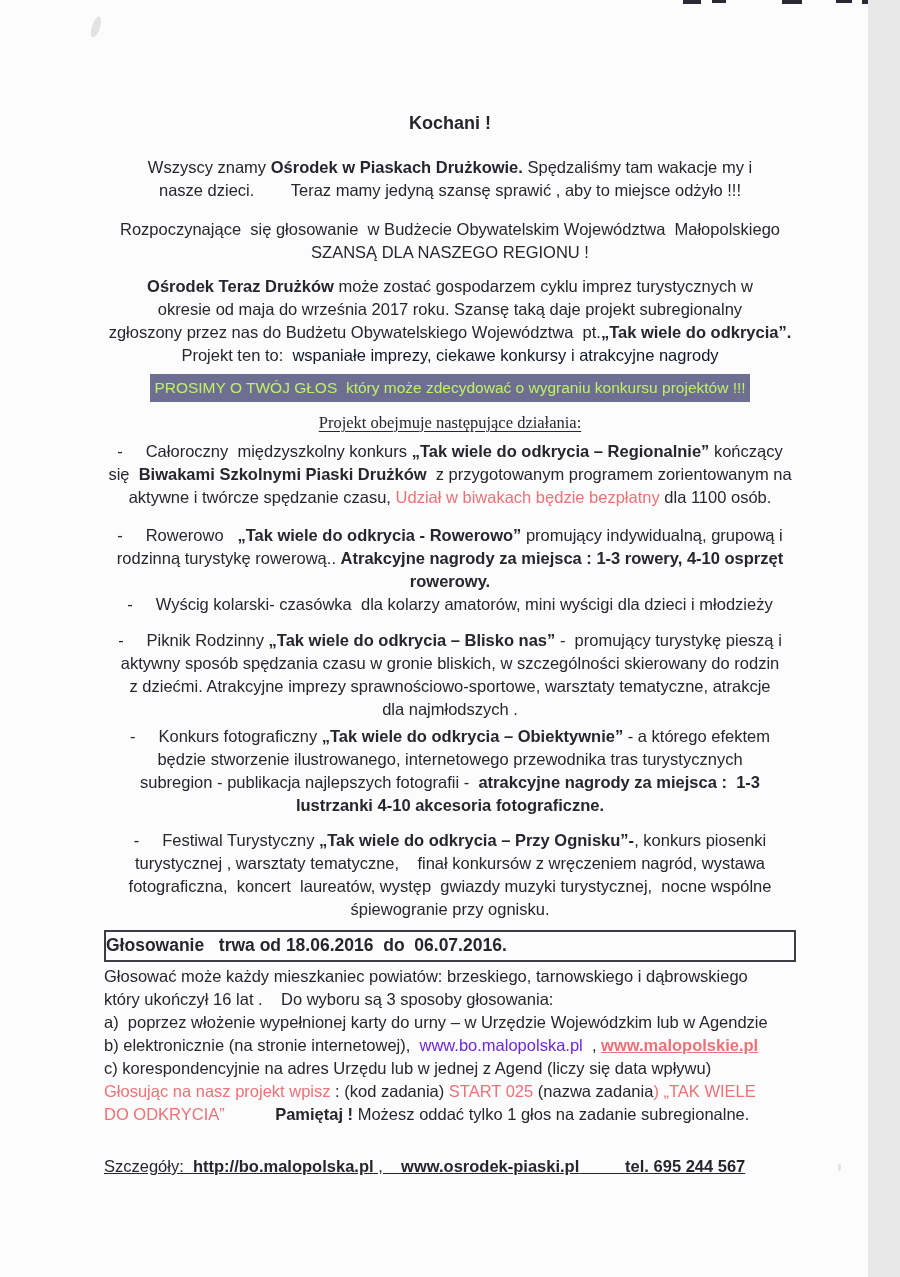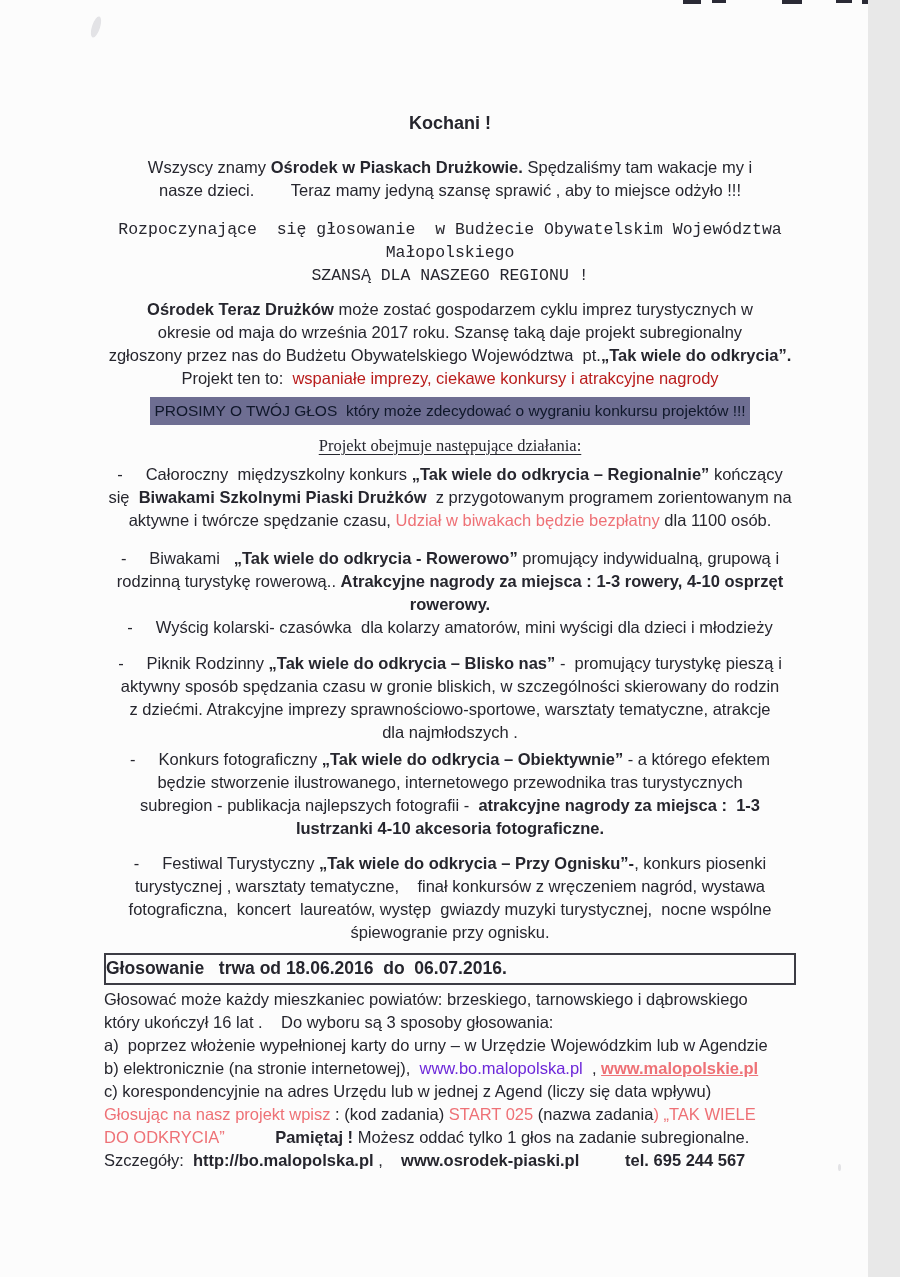--- a/index.html
+++ b/index.html
@@ -18,21 +18,21 @@
     margin:0 auto 0 104px;
     padding-top:112px;
     font-size:16.5px;
     line-height:23px;
   }
   .t{white-space:pre-wrap;}
   .center{text-align:center;}
   .left{text-align:left;}
   .title{font-weight:700;font-size:18px;}
   .para1{margin-top:21px;}
-  .para2{margin-top:16px;font-family:Liberation Mono, monospace;}
+  .para2{margin-top:16px;}
   .para3{margin-top:11px;}
   .project-line{margin-top:0;}
   .banner{
     width:600px;
     margin:7px auto 0;
     padding:2px 0 3px;
     text-align:center;
     font-size:15.5px;
   }
   .actions-heading{margin-top:9px;text-decoration:underline;text-underline-offset:3px;font-family:Liberation Serif, serif;}
@@ -45,21 +45,21 @@
   .b6{margin-top:12px;}
   .vote-box{
     margin-top:9px;
     border:2px solid #3c3c44;
     padding:2px 0 3px;
     text-align:left;
     font-weight:700;
     font-size:17.5px;
   }
   .who{margin-top:3px;}
-  .footer{}
+  .footer{margin-top:29px;text-decoration:underline;}
   .seg-n{}
   .seg-b{font-weight:700;}
   .seg-red{color:#ee7176;}
   .seg-blue{color:#5d8ec9;}
   .seg-redu{color:#ee7176;font-weight:700;text-decoration:underline;}
   
   .artifact{position:absolute;background:#2a2a35;}
   .a1{left:683px;top:0;width:18px;height:4px;}
   .a2{left:712px;top:0;width:14px;height:3px;}
   .a3{left:782px;top:0;width:20px;height:4px;}
@@ -88,28 +88,28 @@
 
     <div class="t center title">Kochani !</div>
 
     <div class="t center para1"><span class="seg-n">Wszyscy znamy </span><span class="seg-b">Ośrodek w Piaskach Drużkowie.</span><span class="seg-n"> Spędzaliśmy tam wakacje my i<br>nasze dzieci.        Teraz mamy jedyną szansę sprawić , aby to miejsce odżyło !!!</span></div>
 
     <div class="t center para2">Rozpoczynające  się głosowanie  w Budżecie Obywatelskim Województwa  Małopolskiego
 SZANSĄ DLA NASZEGO REGIONU !</div>
 
     <div class="t center para3"><span class="seg-b">Ośrodek Teraz Drużków</span><span class="seg-n"> może zostać gospodarzem cyklu imprez turystycznych w<br>okresie od maja do września 2017 roku. Szansę taką daje projekt subregionalny<br>zgłoszony przez nas do Budżetu Obywatelskiego Województwa  pt.</span><span class="seg-b">„Tak wiele do odkrycia”.</span></div>
 
-    <div class="t center project-line"><span class="seg-n">Projekt ten to:  </span><span class="seg-blue" style="color: #b91c1c;">wspaniałe imprezy, ciekawe konkursy i atrakcyjne nagrody</span></div>
+    <div class="t center project-line"><span class="seg-n">Projekt ten to:  </span><span class="seg-blue" style="color: #0f172a;">wspaniałe imprezy, ciekawe konkursy i atrakcyjne nagrody</span></div>
 
-    <div class="t banner" style="background: rgb(110, 110, 146); color: #0f172a;">PROSIMY O TWÓJ GŁOS  który może zdecydować o wygraniu konkursu projektów !!!</div>
+    <div class="t banner" style="background: rgb(110, 110, 146); color: #bef264;">PROSIMY O TWÓJ GŁOS  który może zdecydować o wygraniu konkursu projektów !!!</div>
 
     <div class="t center actions-heading">Projekt obejmuje następujące działania:</div>
 
     <div class="t center bullet b1"><span class="seg-n">-     Całoroczny  międzyszkolny konkurs </span><span class="seg-b">„Tak wiele do odkrycia – Regionalnie”</span><span class="seg-n"> kończący<br>się  </span><span class="seg-b">Biwakami Szkolnymi Piaski Drużków</span><span class="seg-n">  z przygotowanym programem zorientowanym na<br>aktywne i twórcze spędzanie czasu, </span><span class="seg-red" style="color: rgb(238, 113, 118);">Udział w biwakach będzie bezpłatny</span><span class="seg-n"> dla 1100 osób.</span></div>
-    <div class="t center bullet b2"><span class="seg-n">-     Biwakami   </span><span class="seg-b">„Tak wiele do odkrycia - Rowerowo”</span><span class="seg-n"> promujący indywidualną, grupową i<br>rodzinną turystykę rowerową.. </span><span class="seg-b">Atrakcyjne nagrody za miejsca : 1-3 rowery, 4-10 osprzęt<br>rowerowy.</span></div>
+    <div class="t center bullet b2"><span class="seg-n">-     Rowerowo   </span><span class="seg-b">„Tak wiele do odkrycia - Rowerowo”</span><span class="seg-n"> promujący indywidualną, grupową i<br>rodzinną turystykę rowerową.. </span><span class="seg-b">Atrakcyjne nagrody za miejsca : 1-3 rowery, 4-10 osprzęt<br>rowerowy.</span></div>
     <div class="t center bullet b3"><span class="seg-n">-     Wyścig kolarski- czasówka  dla kolarzy amatorów, mini wyścigi dla dzieci i młodzieży</span></div>
     <div class="t center bullet b4"><span class="seg-n">-     Piknik Rodzinny </span><span class="seg-b">„Tak wiele do odkrycia – Blisko nas”</span><span class="seg-n"> -  promujący turystykę pieszą i<br>aktywny sposób spędzania czasu w gronie bliskich, w szczególności skierowany do rodzin<br>z dziećmi. Atrakcyjne imprezy sprawnościowo-sportowe, warsztaty tematyczne, atrakcje<br>dla najmłodszych .</span></div>
     <div class="t center bullet b5"><span class="seg-n">-     Konkurs fotograficzny </span><span class="seg-b">„Tak wiele do odkrycia – Obiektywnie”</span><span class="seg-n"> - a którego efektem<br>będzie stworzenie ilustrowanego, internetowego przewodnika tras turystycznych<br>subregion - publikacja najlepszych fotografii -  </span><span class="seg-b">atrakcyjne nagrody za miejsca :  1-3<br>lustrzanki 4-10 akcesoria fotograficzne.</span></div>
     <div class="t center bullet b6"><span class="seg-n">-     Festiwal Turystyczny </span><span class="seg-b">„Tak wiele do odkrycia – Przy Ognisku”-</span><span class="seg-n">, konkurs piosenki<br>turystycznej , warsztaty tematyczne,    finał konkursów z wręczeniem nagród, wystawa<br>fotograficzna,  koncert  laureatów, występ  gwiazdy muzyki turystycznej,  nocne wspólne<br>śpiewogranie przy ognisku.</span></div>
 
     <div class="t vote-box">Głosowanie   trwa od 18.06.2016  do  06.07.2016.</div>
 
     <div class="t left who">Głosować może każdy mieszkaniec powiatów: brzeskiego, tarnowskiego i dąbrowskiego
 który ukończył 16 lat .    Do wyboru są 3 sposoby głosowania:</div>
     <div class="t left">a)  poprzez włożenie wypełnionej karty do urny – w Urzędzie Wojewódzkim lub w Agendzie</div>

